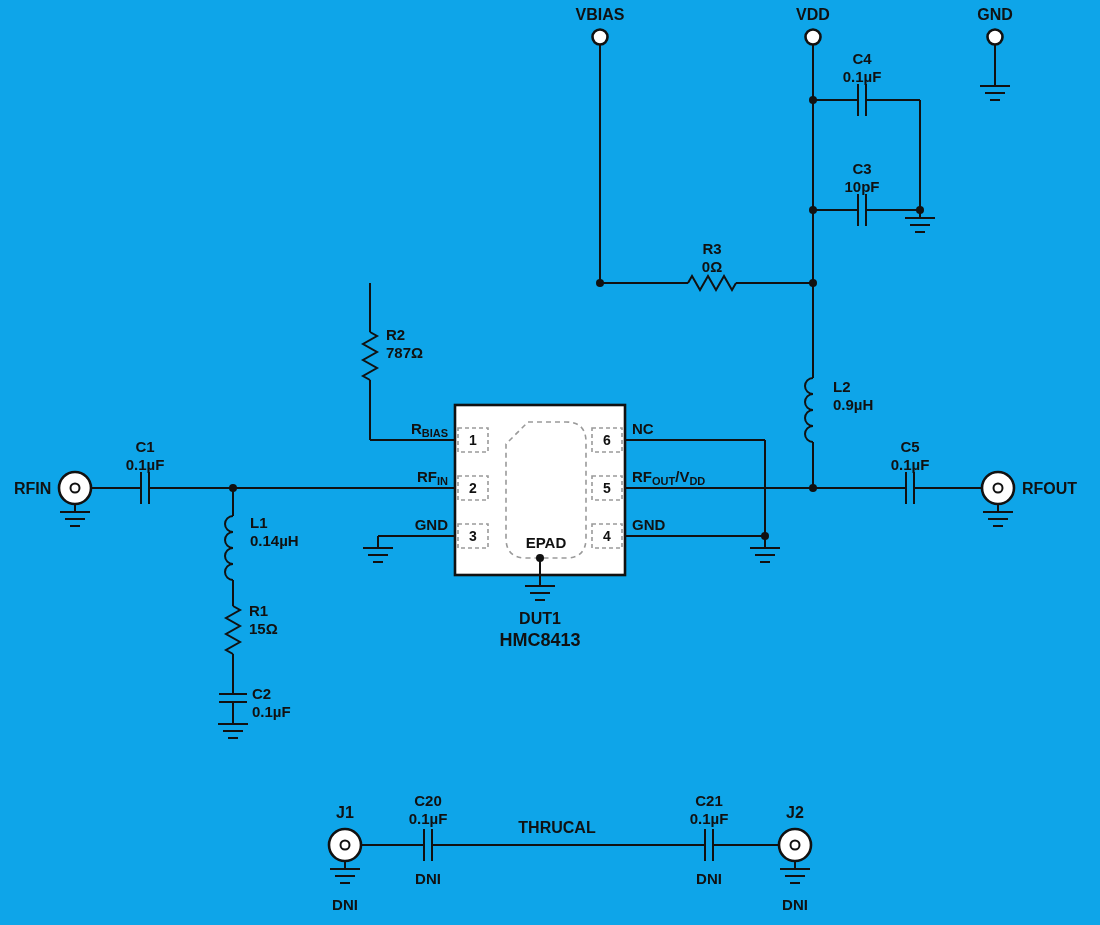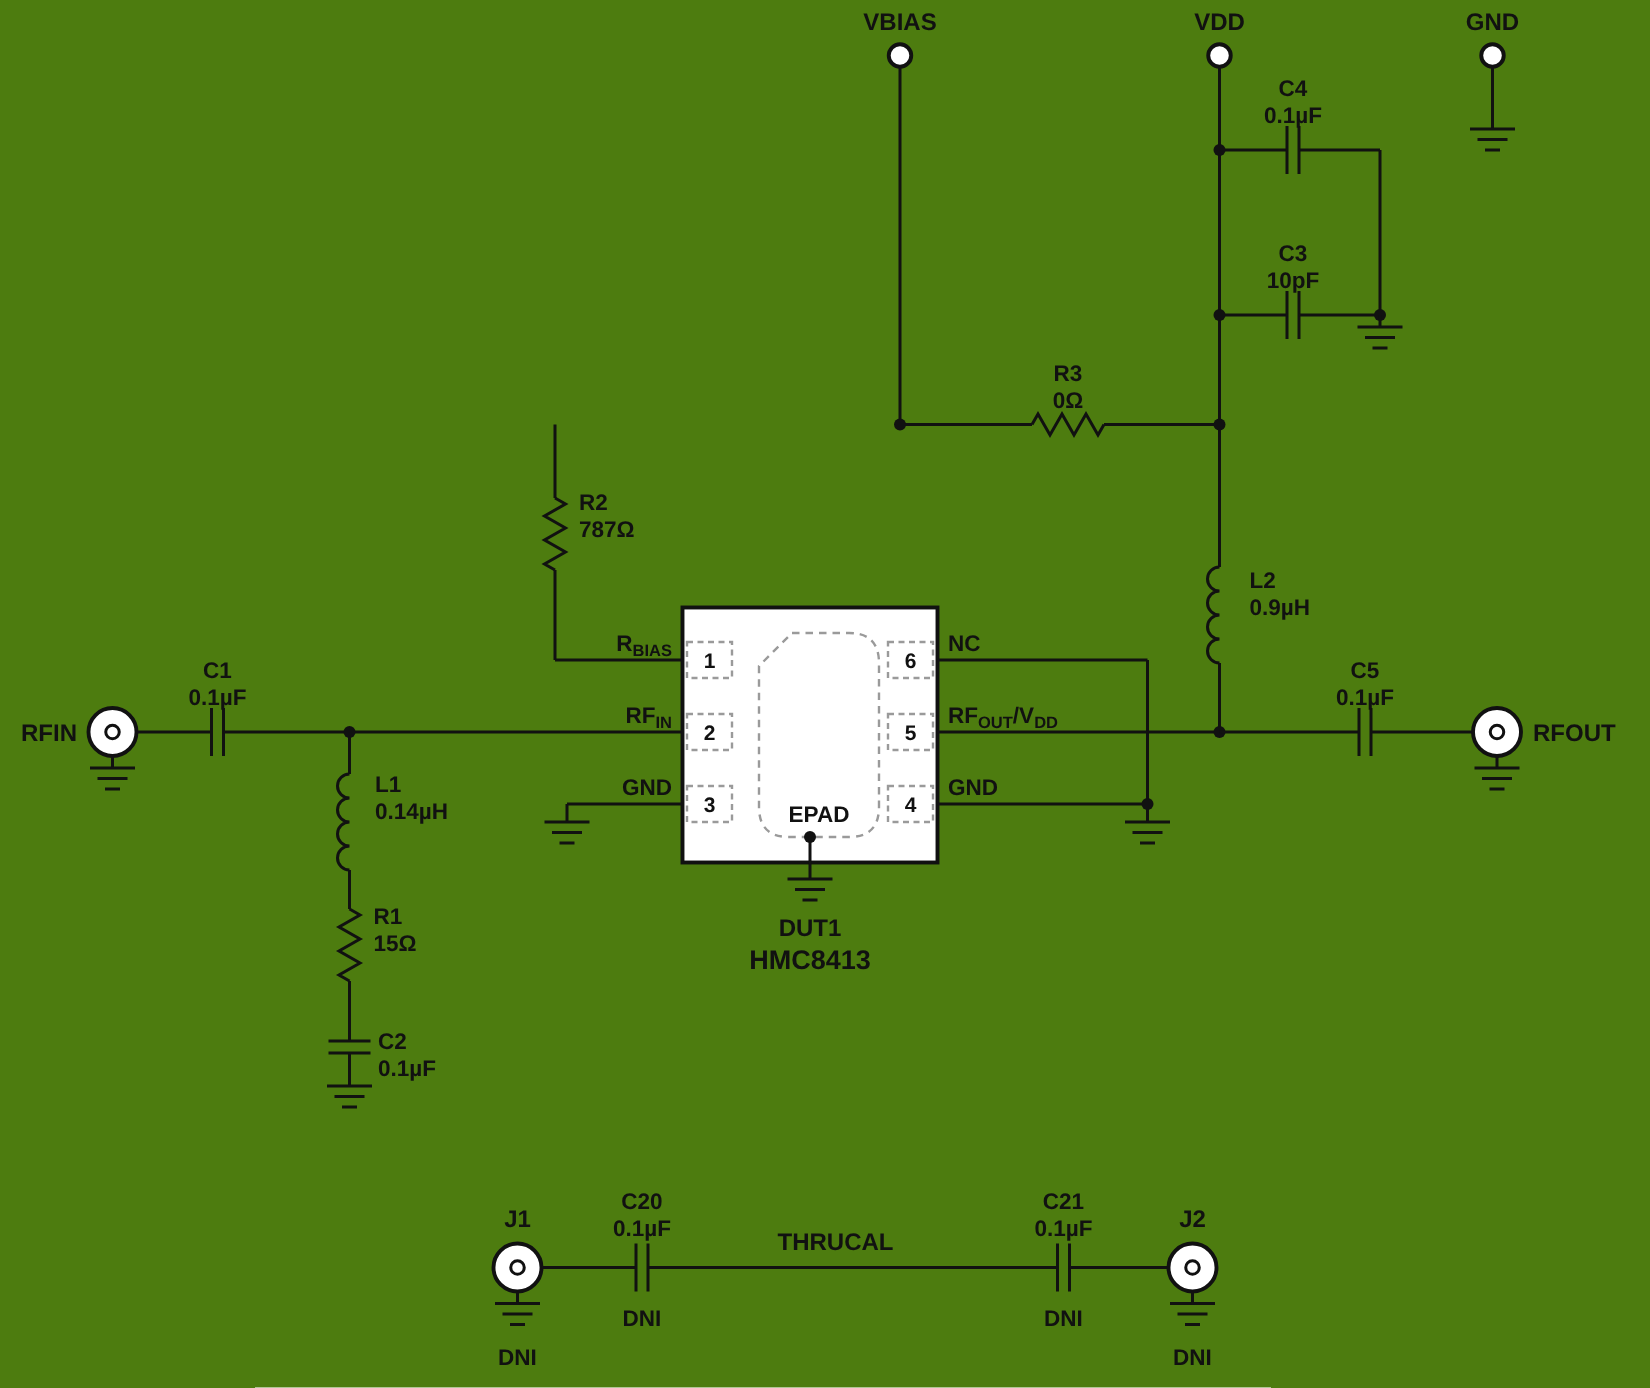--- a/index.html
+++ b/index.html
@@ -1,16 +1,16 @@
 <!DOCTYPE html>
 <html><head>
 <meta charset="utf-8">
 <style>
   html,body{margin:0;padding:0;background:#ffffff;}
-  .canvas{width:1100px;height:925px;background:#4d7c0f;overflow:hidden;}
+  .canvas{width:1100px;height:925px;background:#0ea5e9;overflow:hidden;}
   svg{display:block;}
   .w{stroke:#111;stroke-width:2;fill:none;stroke-linecap:butt;stroke-linejoin:miter;}
   .thick{stroke-width:2.6;}
   .dot{fill:#111;stroke:none;}
   .dashed{stroke:#9a9a9a;stroke-width:1.6;stroke-dasharray:5 4;fill:none;}
   .pinbox{stroke:#9a9a9a;stroke-width:1.6;stroke-dasharray:4 3;fill:none;}
   .whitefill{fill:#fff;}
   text{font-family:"Liberation Sans","DejaVu Sans",sans-serif;font-weight:bold;fill:#111;stroke:none;}
   .t14{font-size:14px;}
   .t15{font-size:15px;}

